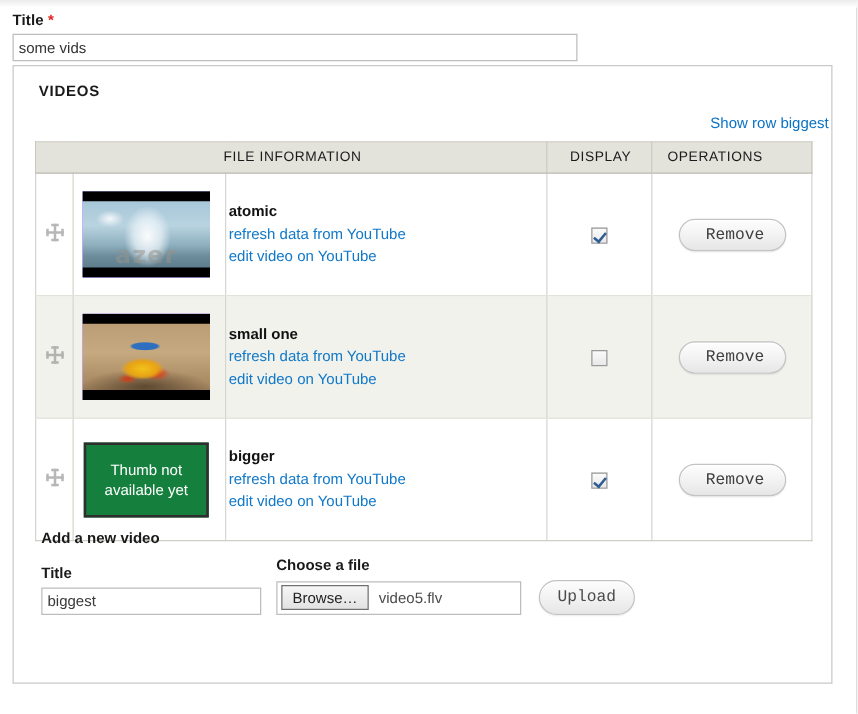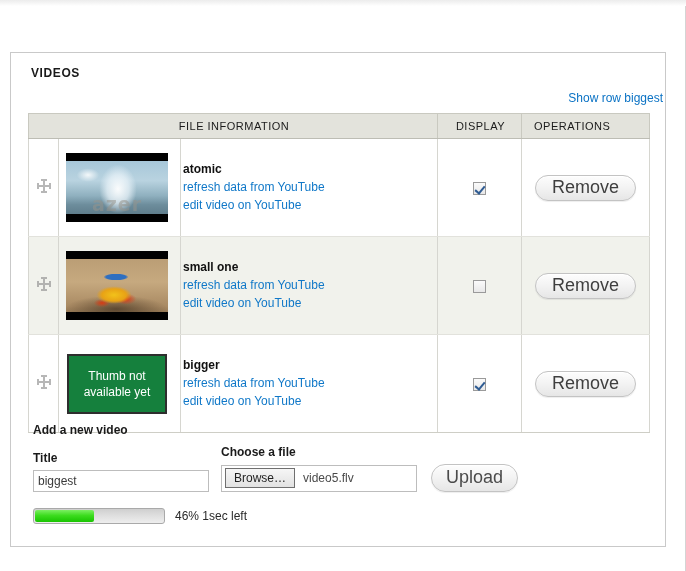--- a/index.html
+++ b/index.html
@@ -203,23 +203,23 @@
 
   
   .pill-btn {
     display: inline-block;
     padding: 4px 16px 5px;
     min-width: 86px;
     border: 1px solid #c3c3c3;
     border-radius: 14px;
     background: linear-gradient(to bottom, #fdfdfd 0%, #f3f3f3 48%, #e6e6e6 100%);
     box-shadow: 0 1px 1px rgba(0,0,0,.07), inset 0 1px 0 #ffffff;
-    font-family: Liberation Sans, sans-serif;
-    font-size: 18px; color: #3f3f3f;
-    cursor: pointer; text-align: left;
+    font-family: Liberation Mono, monospace;
+    font-size: 13px; color: #3f3f3f;
+    cursor: pointer; text-align: right;
     line-height: 15px;
   }
 
   
   .add-section { position: absolute; left: 22px; top: 370px; width: 612px; }
   .add-head {
     font-weight: bold; font-size: 12px; color: #1a1a1a;
     margin-bottom: 8px;
   }
   .add-row { display: flex; align-items: flex-end; }
@@ -283,20 +283,27 @@
     margin-left: 10px;
     font-size: 12px; color: #2a2a2a;
   }
 </style>
 </head>
 <body>
 
 <div id="page">
   <div class="top-grad"></div>
 
+  <div class="title-block">
+    <div class="field-label">
+      <span>Title</span>
+      <span class="req-star">*</span>
+    </div>
+    <input class="txt-input" type="text" value="some vids" style="">
+  </div>
 
   <div class="fieldset">
     <div class="fieldset-legend">VIDEOS</div>
 
     <a class="row-weights-link" href="#">Show row biggest</a>
 
     <table class="vid-table">
       <colgroup>
         <col class="c-drag">
           <col class="c-thumb">
@@ -418,21 +425,15 @@
               <span class="file-name">video5.flv</span>
             </div>
             <div class="upload-wrap">
               <span class="pill-btn upload-btn">Upload</span>
             </div>
           </div>
         </div>
       </div>
     </div>
 
-    <div class="progress-section">
-      <div class="pbar">
-        <div class="pfill" id="pfill" style="width: 46%;"></div>
-      </div>
-      <div class="pmsg">46% 1sec left</div>
-    </div>
 
   </div>
 </div>
 
 </body></html>

